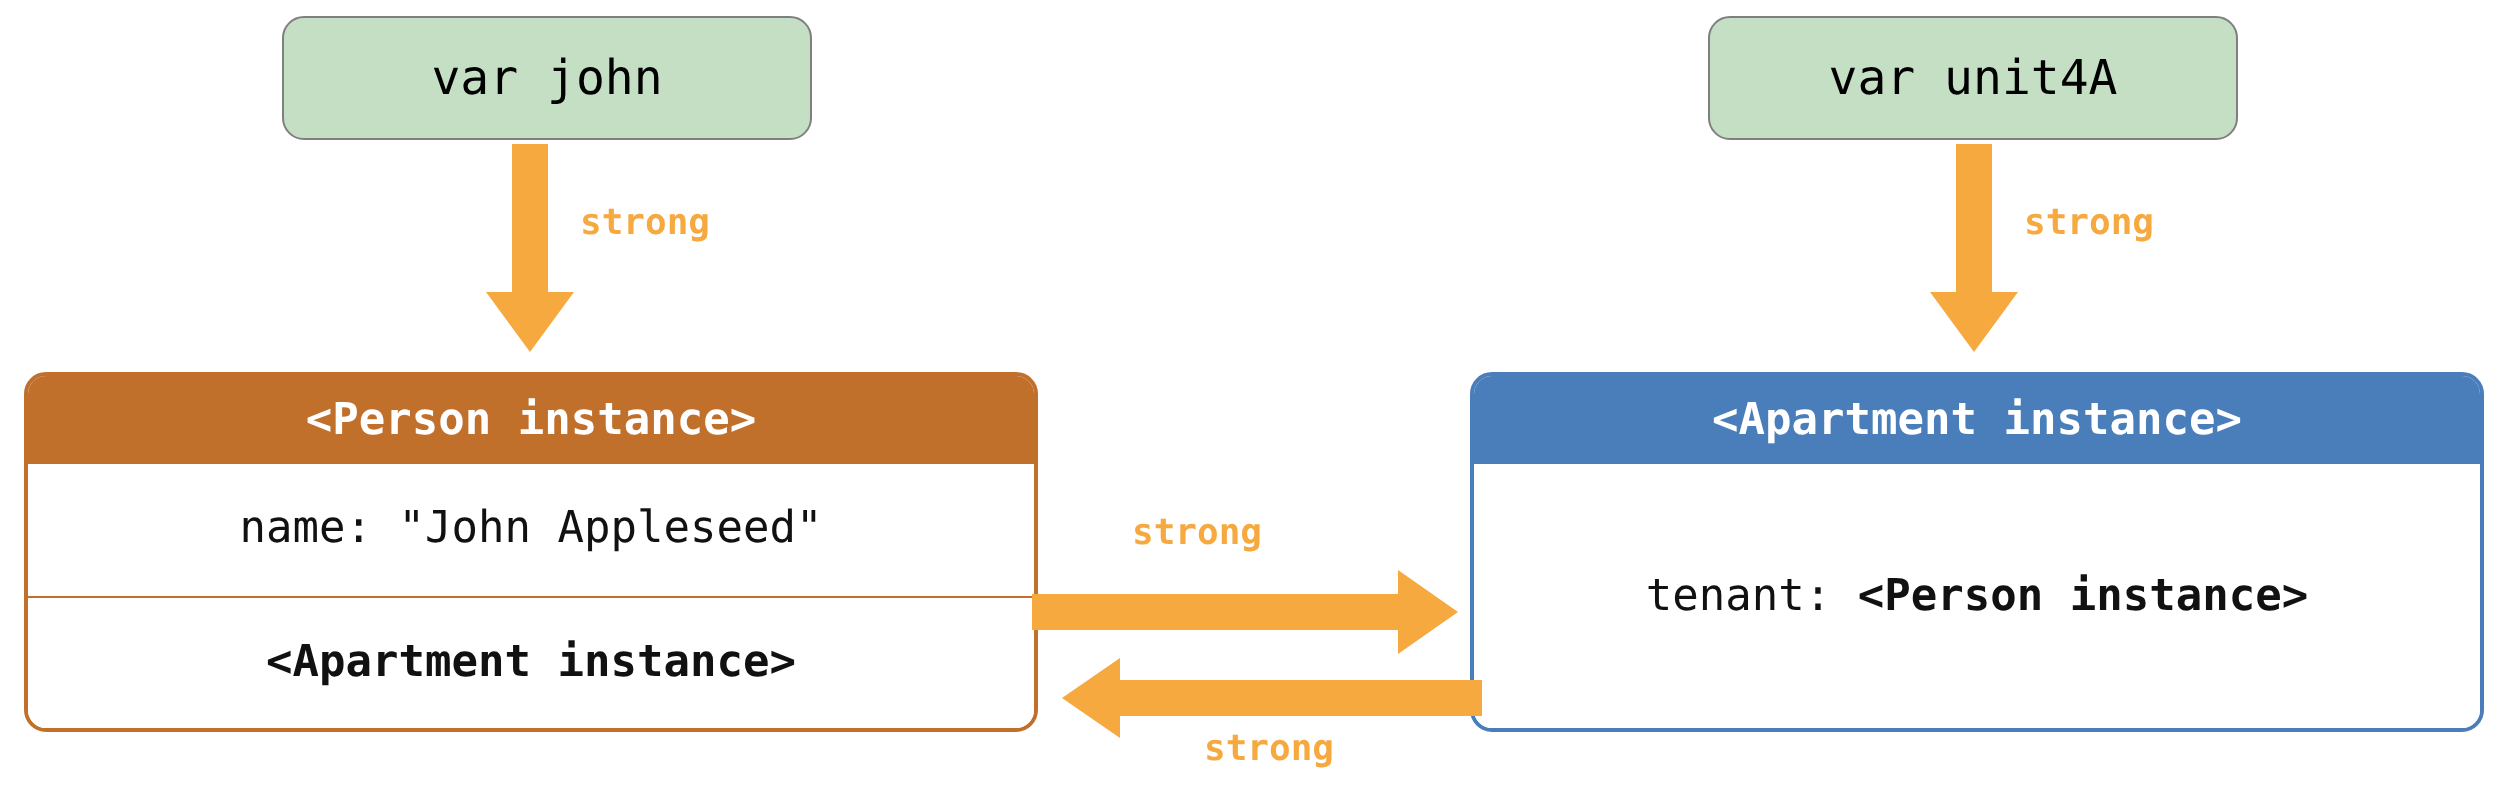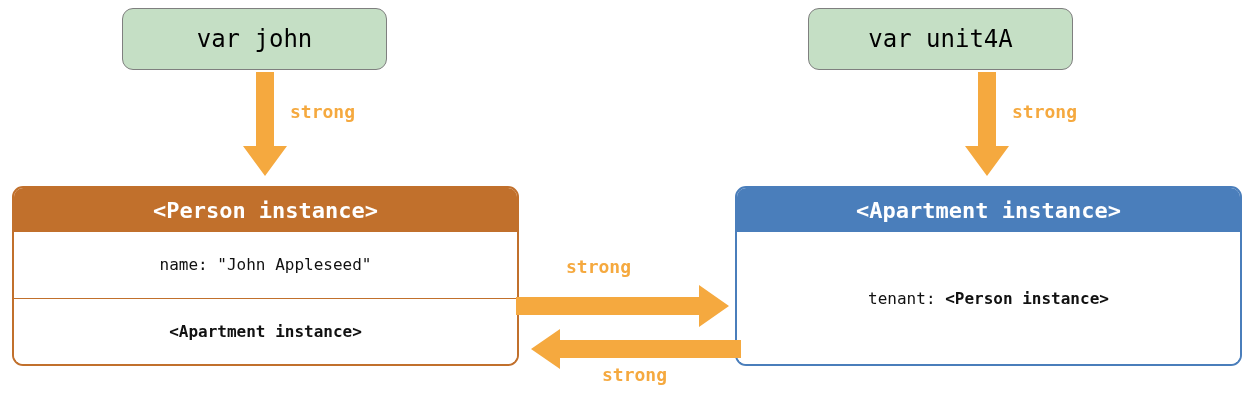--- a/index.html
+++ b/index.html
@@ -62,21 +62,21 @@
   .person .inst-header { background: #c1702c; }
   .apartment .inst-header { background: #4a7ebb; }
 
   .inst-row {
     box-sizing: border-box;
     flex: 1 1 auto;
     display: flex;
     align-items: center;
     justify-content: center;
     font-family: "DejaVu Sans Mono", "Liberation Mono", monospace;
-    font-size: 16px;
+    font-size: 22px;
     color: #111111;
     background: #ffffff;
     white-space: pre;
   }
   .person .inst-row + .inst-row { border-top: 1.5px solid #c1702c; }
   .apartment .inst-row + .inst-row { border-top: 1.5px solid #4a7ebb; align-items: flex-end; }
 
   .inst-row .val-bold { font-weight: bold; }
 
   
@@ -94,25 +94,25 @@
     color: #f5a93f;
     white-space: pre;
     letter-spacing: 0px;
   }
 </style>
 </head>
 <body>
 
 <div id="canvas">
 
-  <div class="var-box" style="left:122px; top:8px; width:265px; height:62px;">
+  <div class="var-box" style="left:141px; top:8px; width:265px; height:62px;">
     <span>var john</span>
   </div>
 
-  <div class="var-box" style="left:808px; top:8px; width:265px; height:62px;">
+  <div class="var-box" style="left:854px; top:8px; width:265px; height:62px;">
     <span>var unit4A</span>
   </div>
 
   <div class="arrow" style="left:241px; top:72px;">
     <svg width="48" height="106" viewBox="0 0 48 106">
       <polygon points="15,0 33,0 33,74 46,74 24,104 2,74 15,74" fill="#f5a93f"></polygon>
     </svg>
   </div>
   <div class="edge-label" style="left:290px; top:101px;">strong</div>
 

